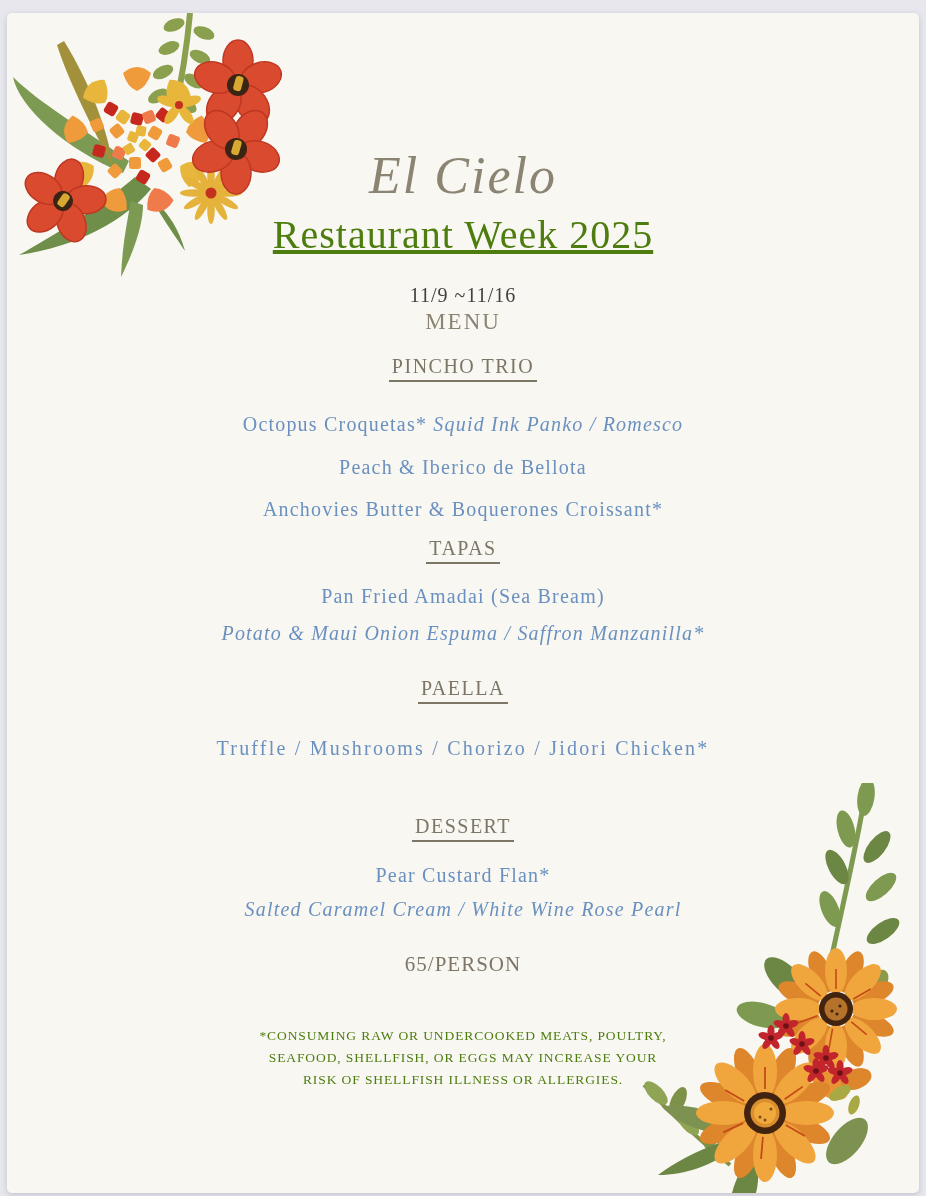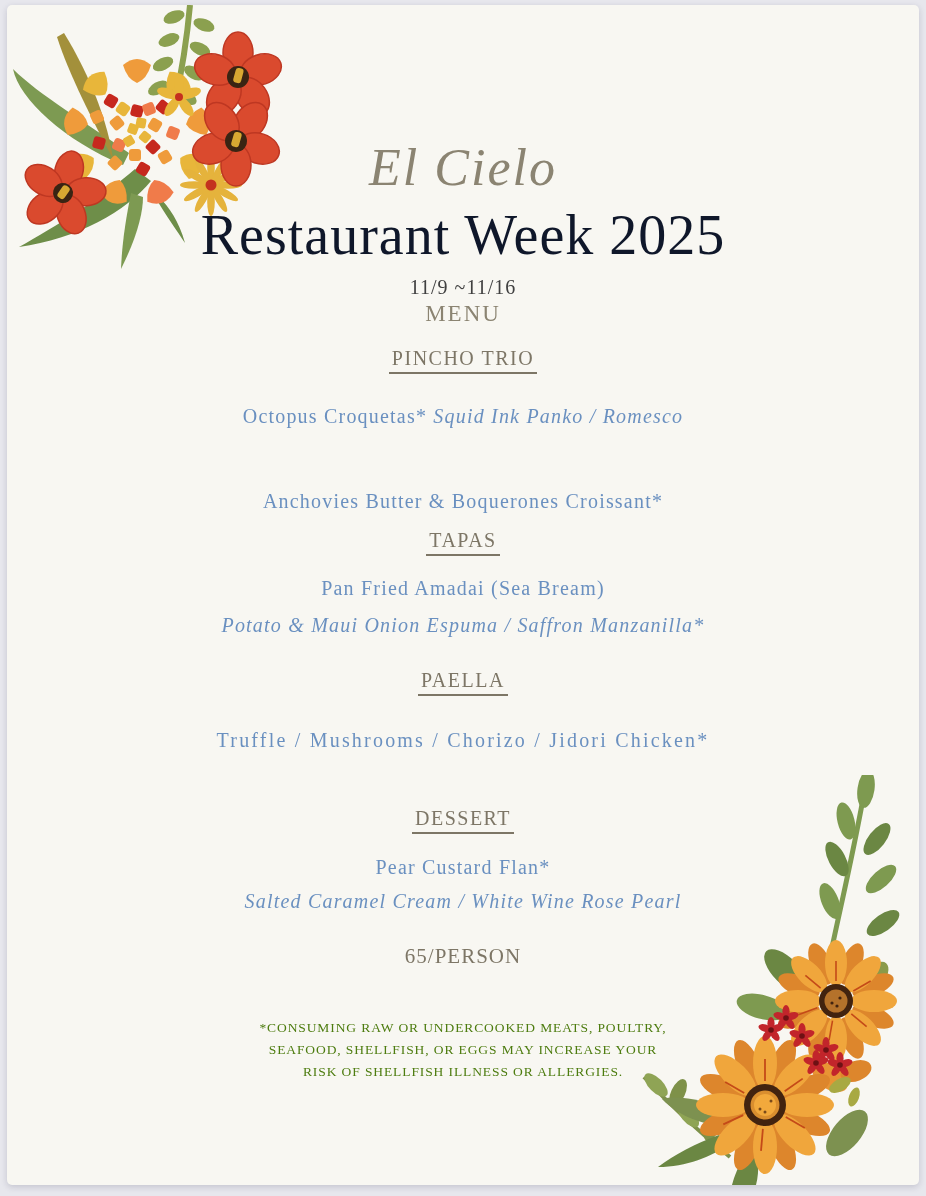--- a/index.html
+++ b/index.html
@@ -4,28 +4,28 @@
 <style>
   html,body{margin:0;padding:0;}
   body{
     width:926px;height:1196px;
     background:#E7E7ED;
     overflow:hidden;
     position:relative;
     font-family:"Liberation Serif","DejaVu Serif",serif;
   }
   .page{
-    position:absolute;left:7px;top:5px;width:912px;height:1180px;
+    position:absolute;left:7px;top:13px;width:912px;height:1180px;
     background:#F8F7F2;border-radius:5px;
     box-shadow:0 2px 6px rgba(40,40,70,0.18);
     overflow:hidden;
   }
   .t{position:absolute;left:0;width:100%;text-align:center;white-space:nowrap;}
   .brand{font-style:italic;font-size:52px;color:#8B8472;letter-spacing:2px;}
-  .title{font-size:56px;color:#0f172a;letter-spacing:1px;}
+  .title{font-size:40px;color:#4d7c0f;letter-spacing:1px;text-decoration:underline;}
   .dates{font-size:20px;color:#404040;letter-spacing:1px;}
   .menulabel{font-size:23px;color:#8B8472;letter-spacing:2px;}
   .heading{font-size:20px;color:#7D7666;letter-spacing:1.5px;}
   .heading span{border-bottom:2px solid #7D7666;padding:0 3px 3px;}
   .item{font-size:20px;color:#6A90C0;letter-spacing:1.2px;}
   .item .it{font-style:italic;}
   .wide{letter-spacing:2.2px;}
   .price{font-size:21px;color:#7D7666;letter-spacing:1px;}
   .disc{font-size:13.5px;color:#4d7c0f;letter-spacing:0.9px;line-height:22px;white-space:normal;}
   .deco{position:absolute;pointer-events:none;}
@@ -355,20 +355,23 @@
   <div class="t title" style="top:198px">Restaurant Week 2025</div>
   <div class="t dates" style="top:271px">11/9 ~11/16</div>
   <div class="t menulabel" style="top:296px">MENU</div>
 
   <div class="t heading" style="top:342px">
     <span>PINCHO TRIO</span>
   </div>
   <div class="t item" style="top:400px">
     <span class="rm">Octopus Croquetas* </span><span class="it">Squid Ink Panko / Romesco</span>
   </div>
+  <div class="t item" style="top:443px">
+    <span class="rm">Peach &amp; Iberico de Bellota</span><span class="it"></span>
+  </div>
   <div class="t item" style="top:485px">
     <span class="rm">Anchovies Butter &amp; Boquerones Croissant*</span><span class="it"></span>
   </div>
 
   <div class="t heading" style="top:524px">
     <span>TAPAS</span>
   </div>
   <div class="t item" style="top:572px">
     <span class="rm">Pan Fried Amadai (Sea Bream)</span><span class="it"></span>
   </div>

